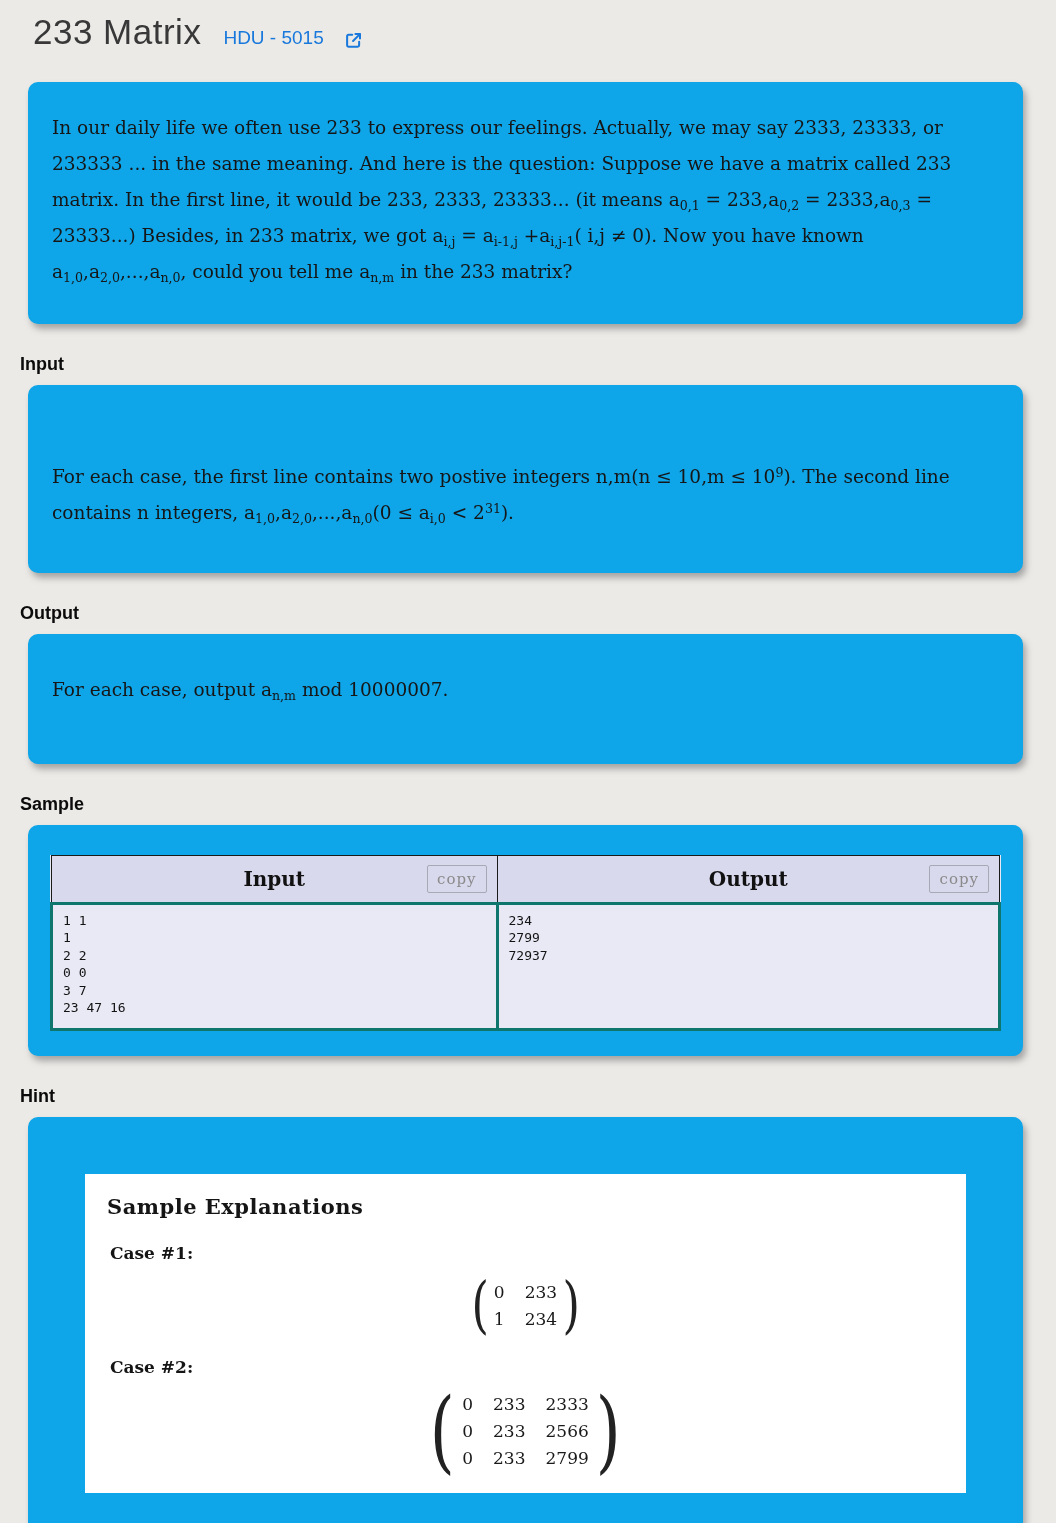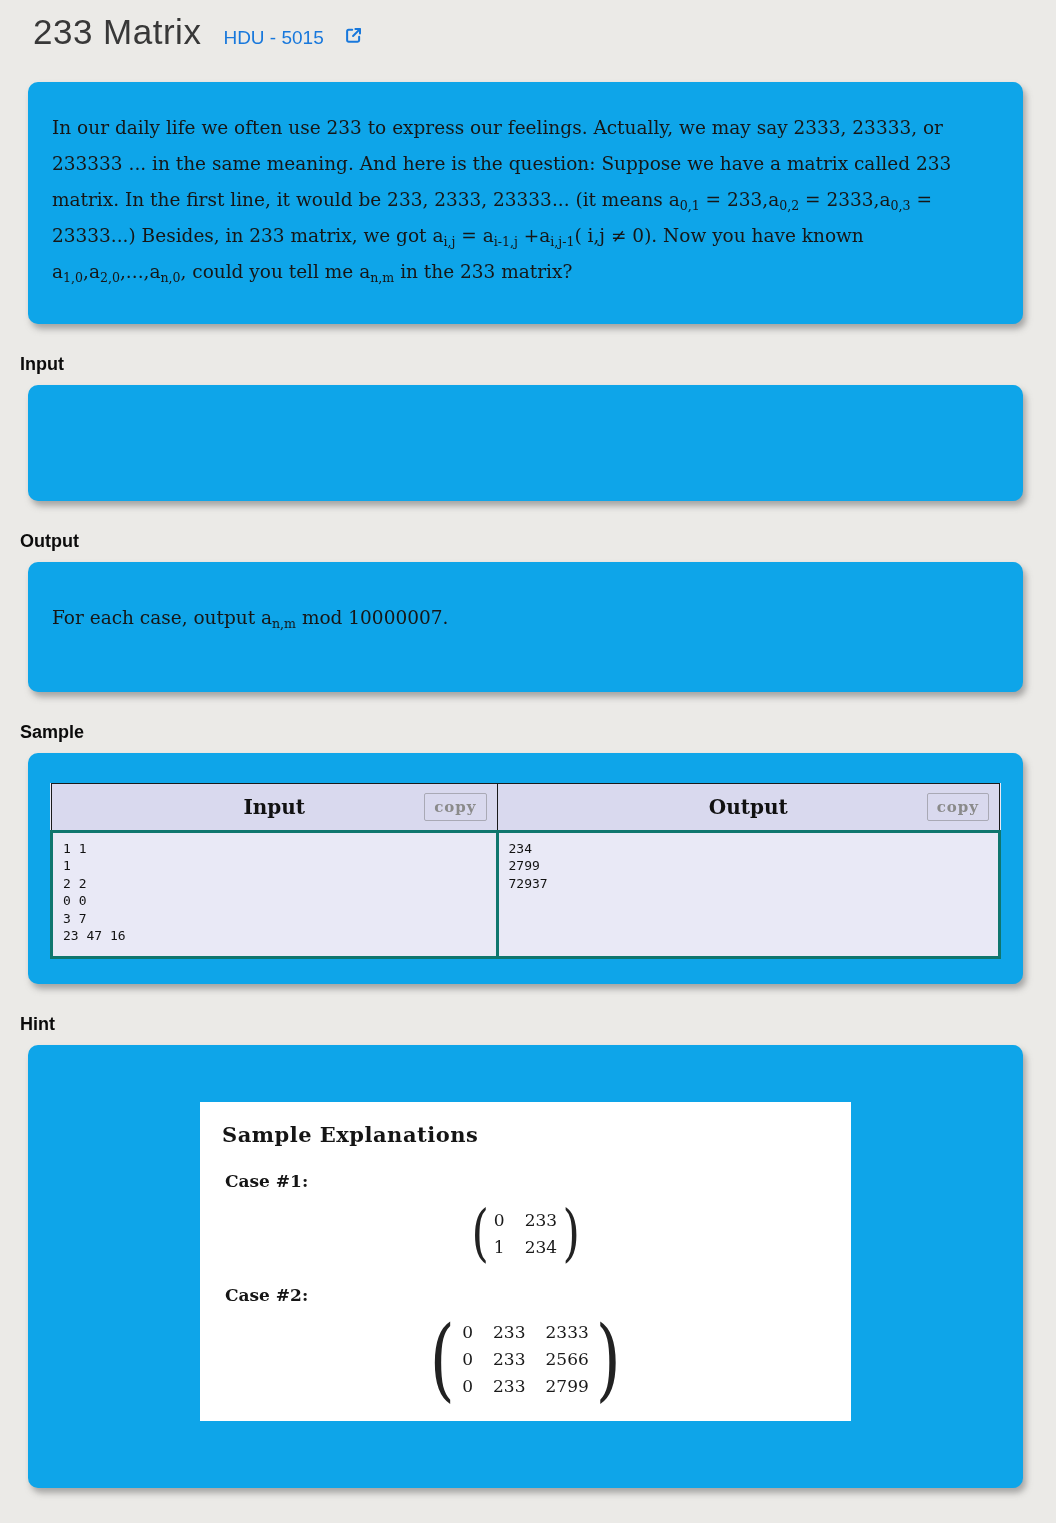--- a/index.html
+++ b/index.html
@@ -24,21 +24,21 @@
   .hdr h1 {
     margin: 0;
     font-family: "Liberation Sans", "DejaVu Sans", sans-serif;
     font-size: 35px;
     font-weight: 400;
     color: #383838;
     letter-spacing: 0.5px;
   }
   .src-link {
     display: inline-flex;
-    align-items: flex-start;
+    align-items: flex-end;
     gap: 21px;
     text-decoration: none;
     font-family: "Liberation Sans", "DejaVu Sans", sans-serif;
     font-size: 19px;
     color: var(--accent, #1878dc);
     cursor: pointer;
   }
   .src-link svg { display: block; }
 
   
@@ -97,42 +97,42 @@
   }
   col.c-in  { width: 47%; }
   col.c-out { width: 53%; }
   .copy-btn {
     position: absolute;
     right: 10px;
     top: 50%;
     transform: translateY(-50%);
     font-family: "DejaVu Serif", serif;
     font-size: 15px;
-    font-weight: 700;
+    font-weight: 400;
     color: #8a8a8a;
     letter-spacing: 1px;
     background: transparent;
     border: 1px solid #a9a9b5;
     border-radius: 2px;
     padding: 4px 9px;
     cursor: pointer;
   }
   pre.io {
     margin: 0;
     font-family: "DejaVu Sans Mono", monospace;
     font-size: 13px;
     line-height: 17.4px;
     color: #121212;
     white-space: pre;
   }
 
   
   .hint-panel { padding: 57px 0 67px 0; }
   .hint-img {
-    width: 651px;
+    width: 881px;
     margin: 0 auto;
     background: #ffffff;
     padding: 20px 0 22px 0;
   }
   .se-title {
     margin-left: 22px;
     font-family: "DejaVu Serif", serif;
     font-size: 21px;
     font-weight: 700;
     color: #151515;
@@ -185,20 +185,21 @@
     </a>
   </div>
 
   <section class="panel desc-panel">
     <p class="body-text">In our daily life we often use 233 to express our feelings. Actually, we may say 2333, 23333, or 233333 ... in the same meaning. And here is the question: Suppose we have a matrix called 233 matrix. In the first line, it would be 233, 2333, 23333... (it means a<sub>0,1</sub> = 233,a<sub>0,2</sub> = 2333,a<sub>0,3</sub> = 23333...) Besides, in 233 matrix, we got a<sub>i,j</sub> = a<sub>i-1,j</sub> +a<sub>i,j-1</sub>( i,j ≠ 0). Now you have known a<sub>1,0</sub>,a<sub>2,0</sub>,...,a<sub>n,0</sub>, could you tell me a<sub>n,m</sub> in the 233 matrix?</p>
   </section>
 
   <h2 class="sec">Input</h2>
   <section class="panel input-panel">
     <div class="gap"></div>
+    <p class="body-text">For each case, the first line contains two postive integers n,m(n ≤ 10,m ≤ 10<sup>9</sup>). The second line contains n integers, a<sub>1,0</sub>,a<sub>2,0</sub>,...,a<sub>n,0</sub>(0 ≤ a<sub>i,0</sub> &lt; 2<sup>31</sup>).</p>
   </section>
 
   <h2 class="sec">Output</h2>
   <section class="panel output-panel">
     <p class="body-text">For each case, output a<sub>n,m</sub> mod 10000007.</p>
   </section>
 
   <h2 class="sec">Sample</h2>
   <section class="panel sample-panel">
     <table class="sample">

